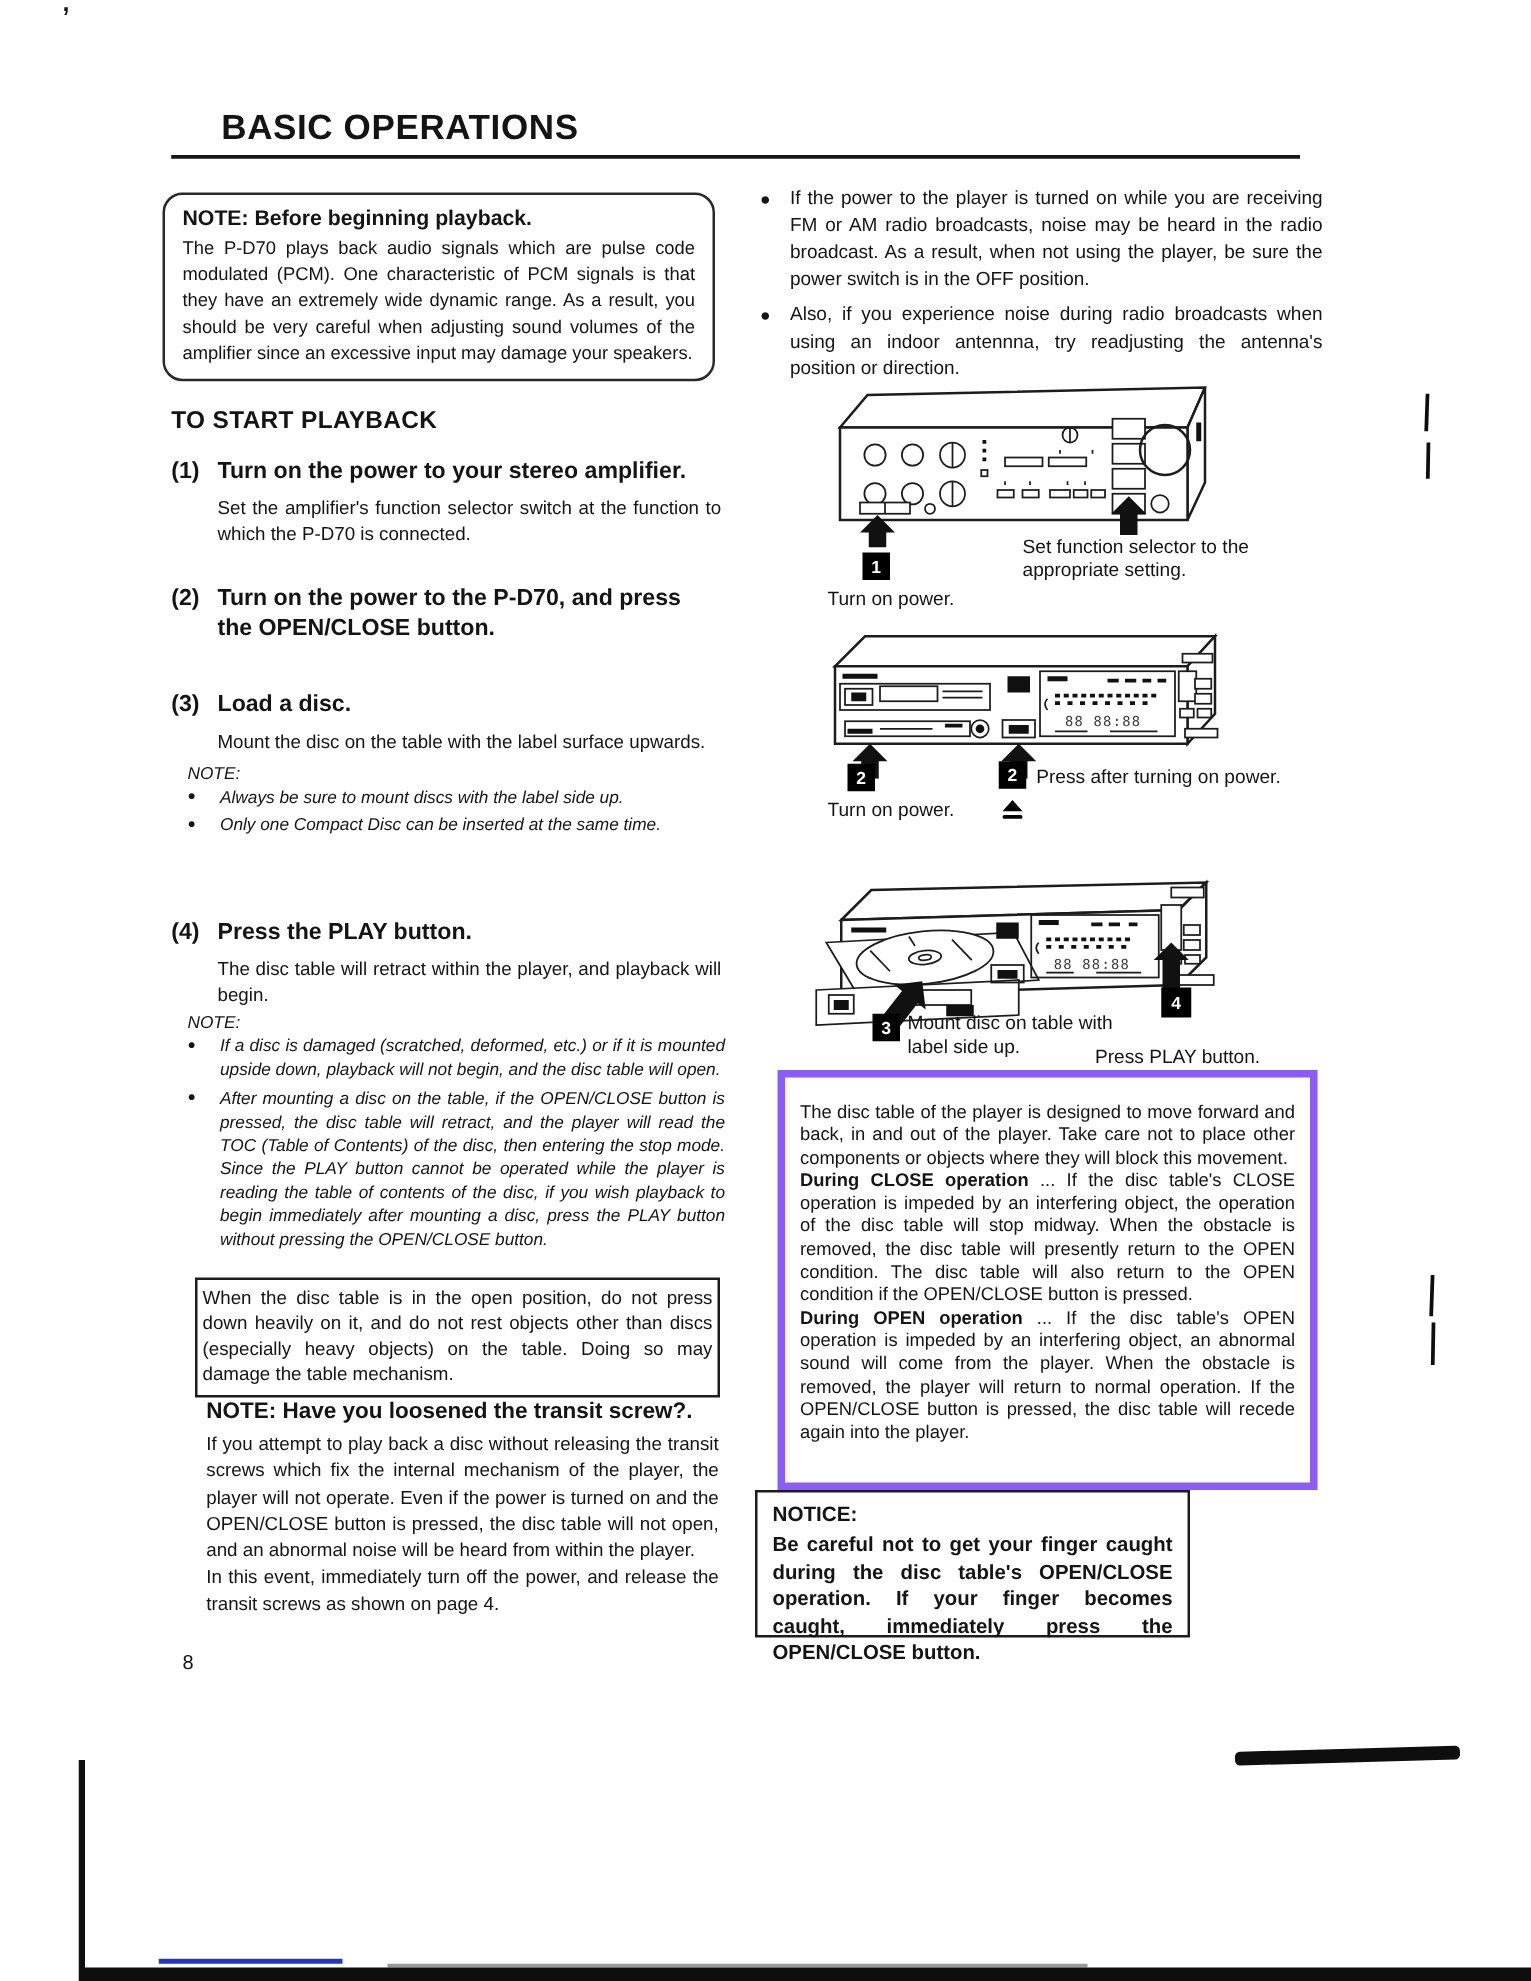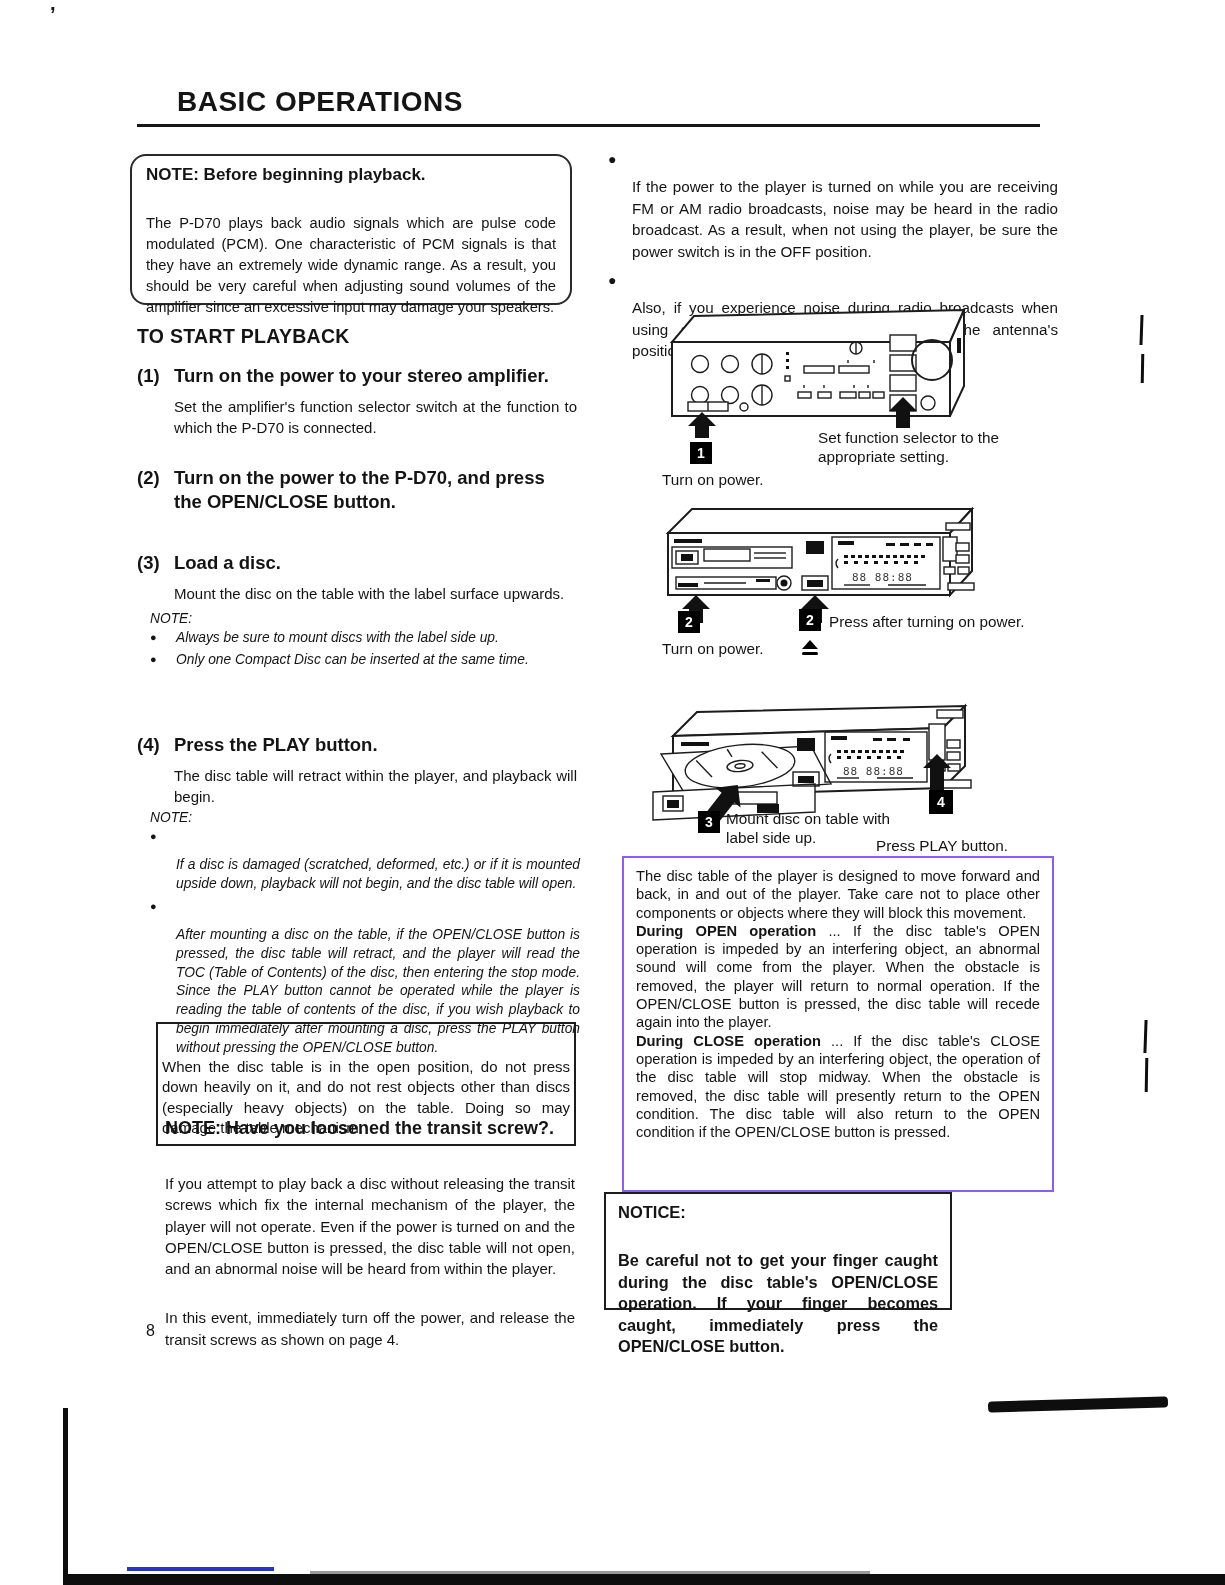--- a/index.html
+++ b/index.html
@@ -2,21 +2,21 @@
 <html><head>
 <meta charset="utf-8">
 <style>
   html,body{margin:0;padding:0;background:#e8e8e8;}
   .page{
     position:relative;width:1225px;height:1585px;background:#ffffff;
     color:#141414;font-family:"Liberation Sans",sans-serif;overflow:hidden;
     margin:0 auto;
   }
   .abs{position:absolute;}
-  .jt{text-align:justify;margin-top:28px;}
+  .jt{text-align:justify;}
   
   .page-title{font-size:28px;font-weight:700;letter-spacing:.5px;}
   .title-rule{height:3px;background:#161616;}
   
   .round-box{
     border:2px solid #2a2a2a;border-radius:16px;box-sizing:border-box;
     padding:9px 14px 10px 14px;
   }
   .round-box .bt{font-size:17px;font-weight:700;margin-bottom:4px;}
   .round-box .bb{font-size:14.7px;line-height:1.43;}
@@ -31,21 +31,21 @@
   .step-title{flex:1;font-size:18.5px;font-weight:700;line-height:1.28;}
   .step-body{margin-left:37px;margin-top:8px;font-size:15px;line-height:1.45;}
   
   .inote-label{font-size:13.8px;font-style:italic;margin-bottom:3px;}
   .inote-row{display:flex;}
   .inote-dot{width:26px;font-size:11px;padding-top:2px;}
   .inote-text{flex:1;font-size:13.8px;font-style:italic;line-height:1.37;}
   
   .square-box{border:2px solid #1c1c1c;box-sizing:border-box;padding:5px 4px;}
   .square-box .wtext{font-size:15px;line-height:1.36;}
-  .mv-box{border:2px solid #8b5cf6;box-sizing:border-box;padding:9px 12px;}
+  .mv-box{border:6px solid #8b5cf6;box-sizing:border-box;padding:19px 12px;}
   .mv-box p{margin:0;font-size:14.7px;line-height:1.245;}
   .mv-box .b{font-weight:700;}
   .notice-box{border:2px solid #1c1c1c;box-sizing:border-box;padding:9px 12px;}
   .notice-title{font-size:16.5px;font-weight:700;margin-bottom:4px;}
   .notice-body{font-size:16.3px;font-weight:700;line-height:1.32;}
   
   .tn-title{font-size:18px;font-weight:700;}
   .tn-body{font-size:15px;line-height:1.42;}
   
   .badge{
@@ -344,22 +344,22 @@
     <rect class="fw1" x="296" y="84" width="30" height="8"></rect>
     <polygon class="fb" points="292,58 306,72 299,72 299,96 285,96 285,72 278,72"></polygon>
   </svg>
   <div class="abs badge" style="left:698px;top:811px;">3</div>
   <div class="abs cap" style="left:726px;top:809px;width:170px;">Mount disc on table with label side up.</div>
   <div class="abs badge" style="left:929px;top:790px;width:24px;height:24px;">4</div>
   <div class="abs cap" style="left:876px;top:836px;width:180px;">Press PLAY button.</div>
 
   <div class="abs mv-box" style="left:622px;top:856px;width:432px;height:336px;">
     <p class="jt">The disc table of the player is designed to move forward and back, in and out of the player. Take care not to place other components or objects where they will block this movement.</p>
+    <p class="jt"><span class="b">During CLOSE operation</span><span> ... If the disc table's CLOSE operation is impeded by an interfering object, the operation of the disc table will stop midway. When the obstacle is removed, the disc table will presently return to the OPEN condition. The disc table will also return to the OPEN condition if the OPEN/CLOSE button is pressed.</span></p>
     <p class="jt"><span class="b">During OPEN operation</span><span> ... If the disc table's OPEN operation is impeded by an interfering object, an abnormal sound will come from the player. When the obstacle is removed, the player will return to normal operation. If the OPEN/CLOSE button is pressed, the disc table will recede again into the player.</span></p>
-    <p class="jt"><span class="b">During CLOSE operation</span><span> ... If the disc table's CLOSE operation is impeded by an interfering object, the operation of the disc table will stop midway. When the obstacle is removed, the disc table will presently return to the OPEN condition. The disc table will also return to the OPEN condition if the OPEN/CLOSE button is pressed.</span></p>
   </div>
 
   <div class="abs notice-box" style="left:604px;top:1192px;width:348px;height:118px;">
     <div class="notice-title">NOTICE:</div>
     <div class="notice-body jt">Be careful not to get your finger caught during the disc table's OPEN/CLOSE operation. If your finger becomes caught, immediately press the OPEN/CLOSE button.</div>
   </div>
 
   <div class="abs artifact" style="left:1140px;top:315px;width:3px;height:30px;transform:rotate(2deg);"></div>
   <div class="abs artifact" style="left:1141px;top:354px;width:3px;height:29px;transform:rotate(1deg);"></div>
   <div class="abs artifact" style="left:1144px;top:1020px;width:3px;height:33px;transform:rotate(2deg);"></div>

